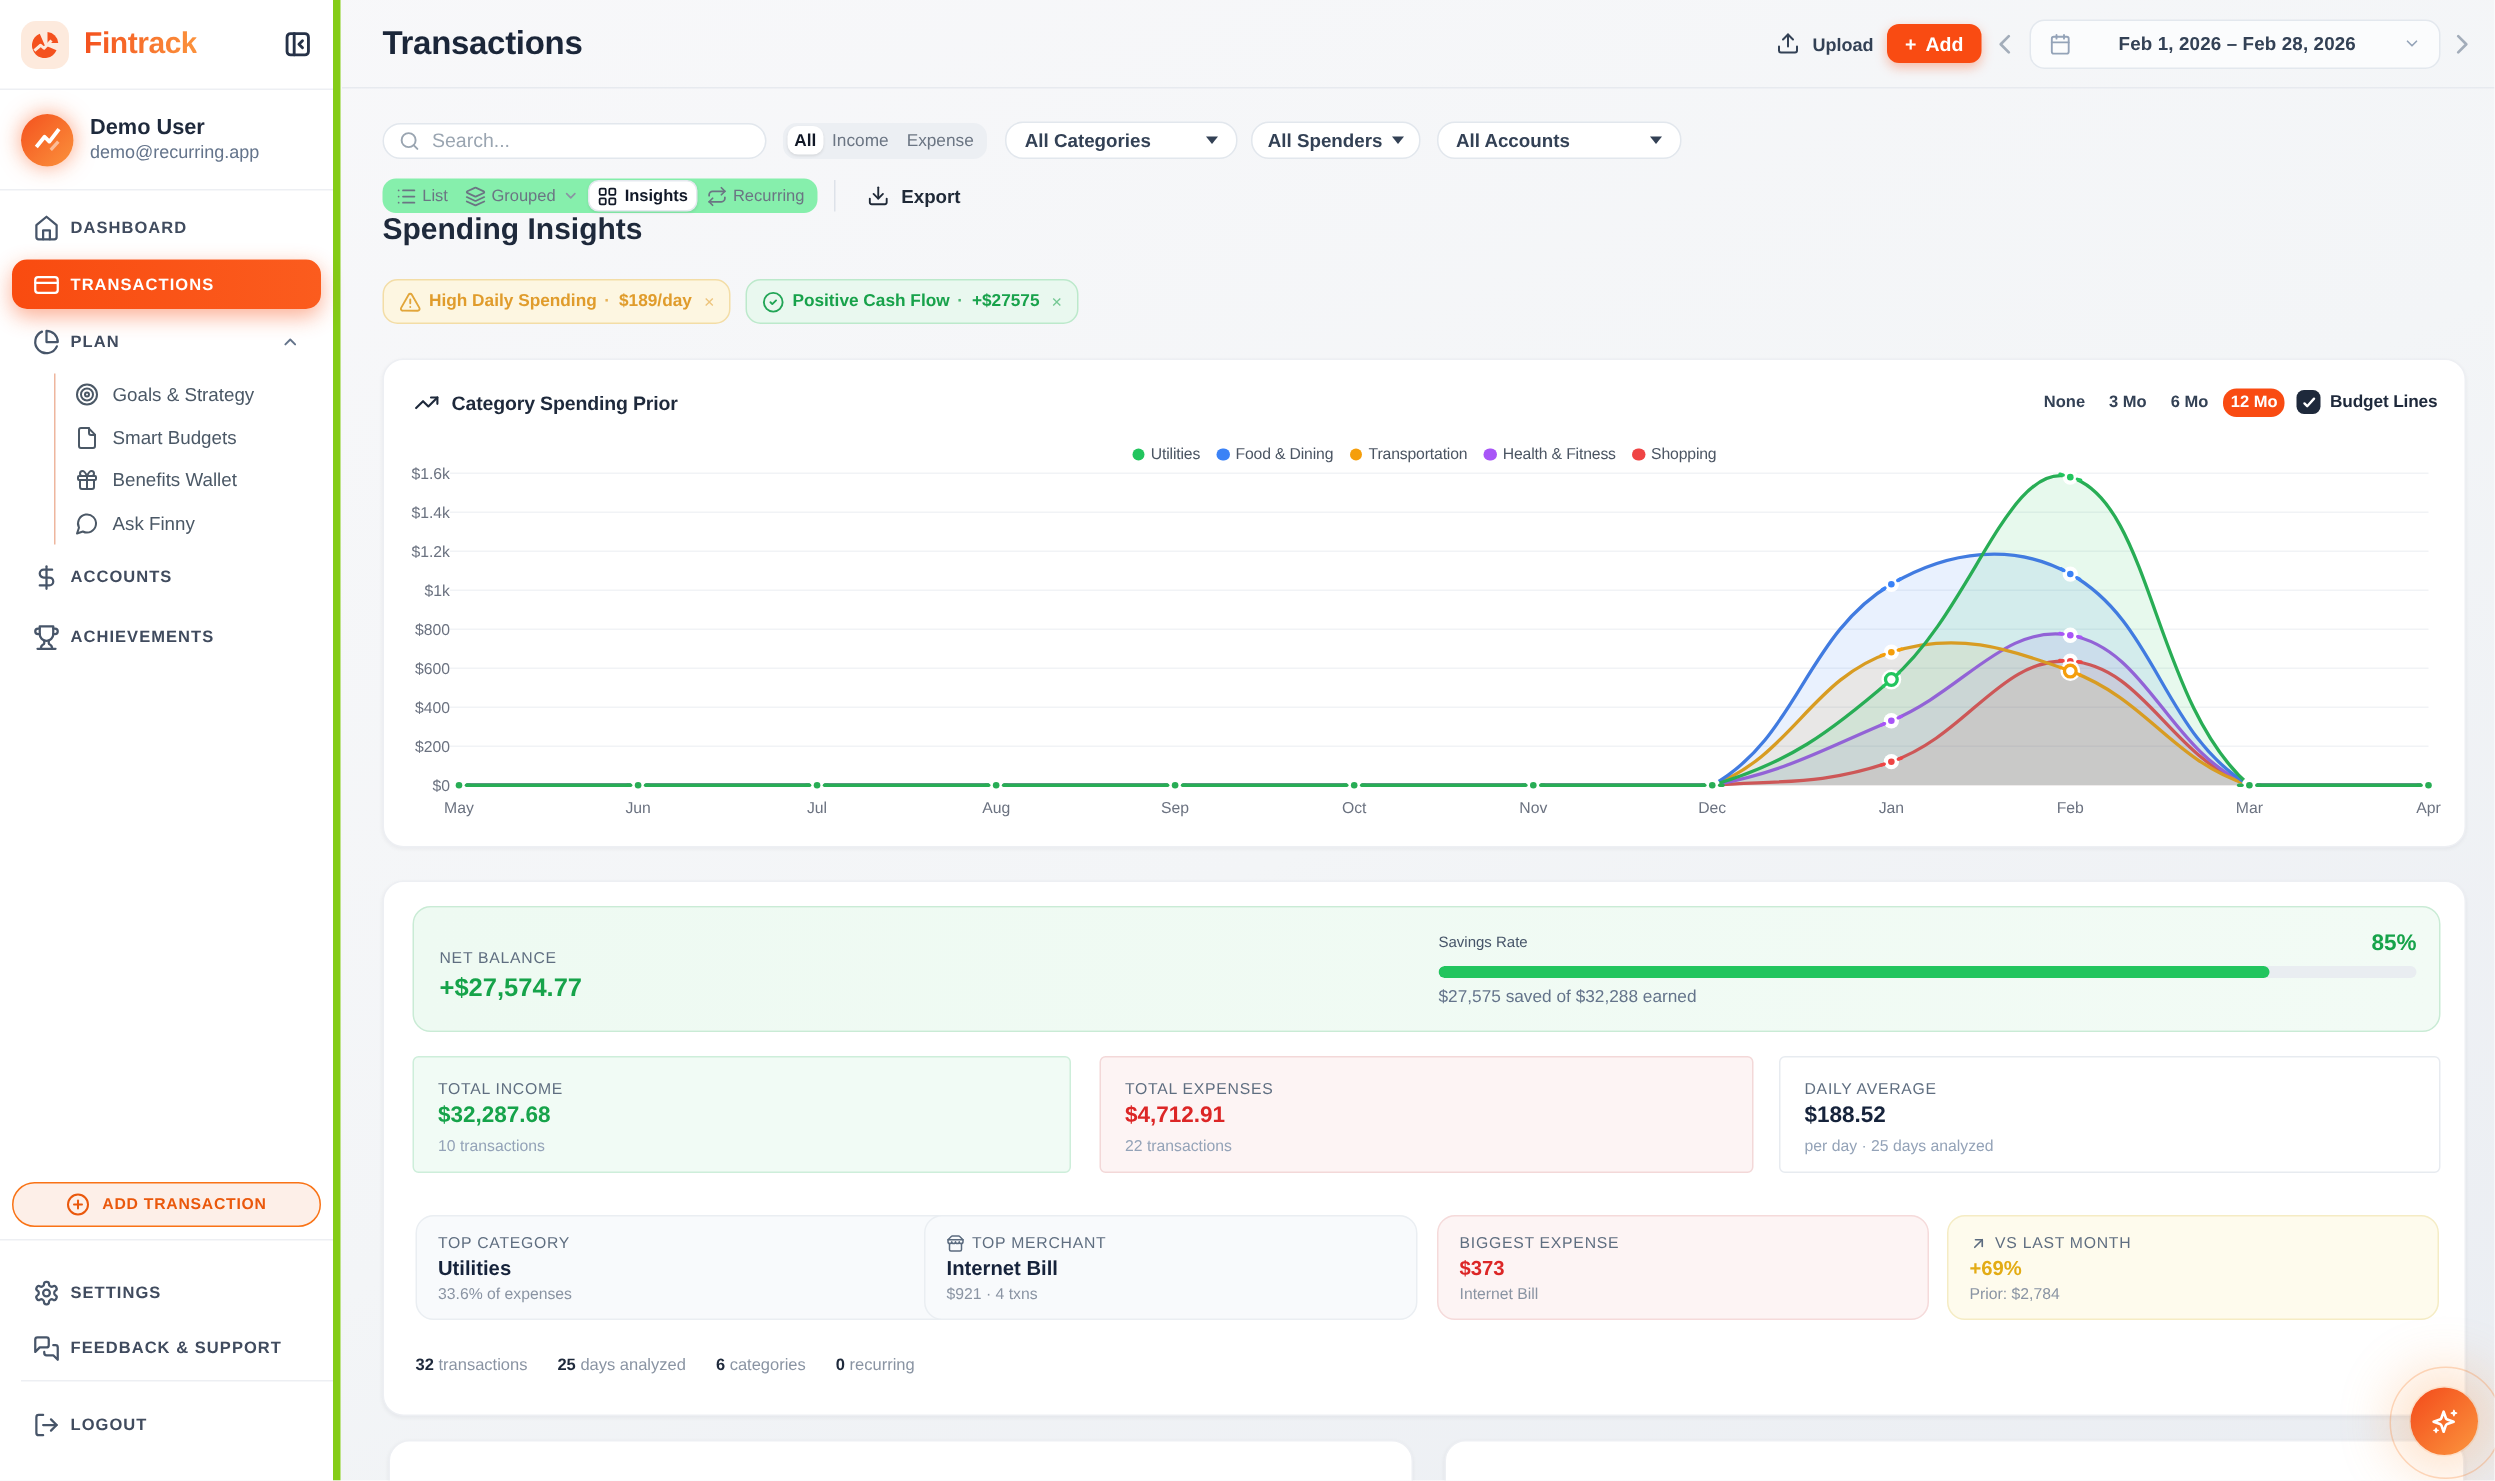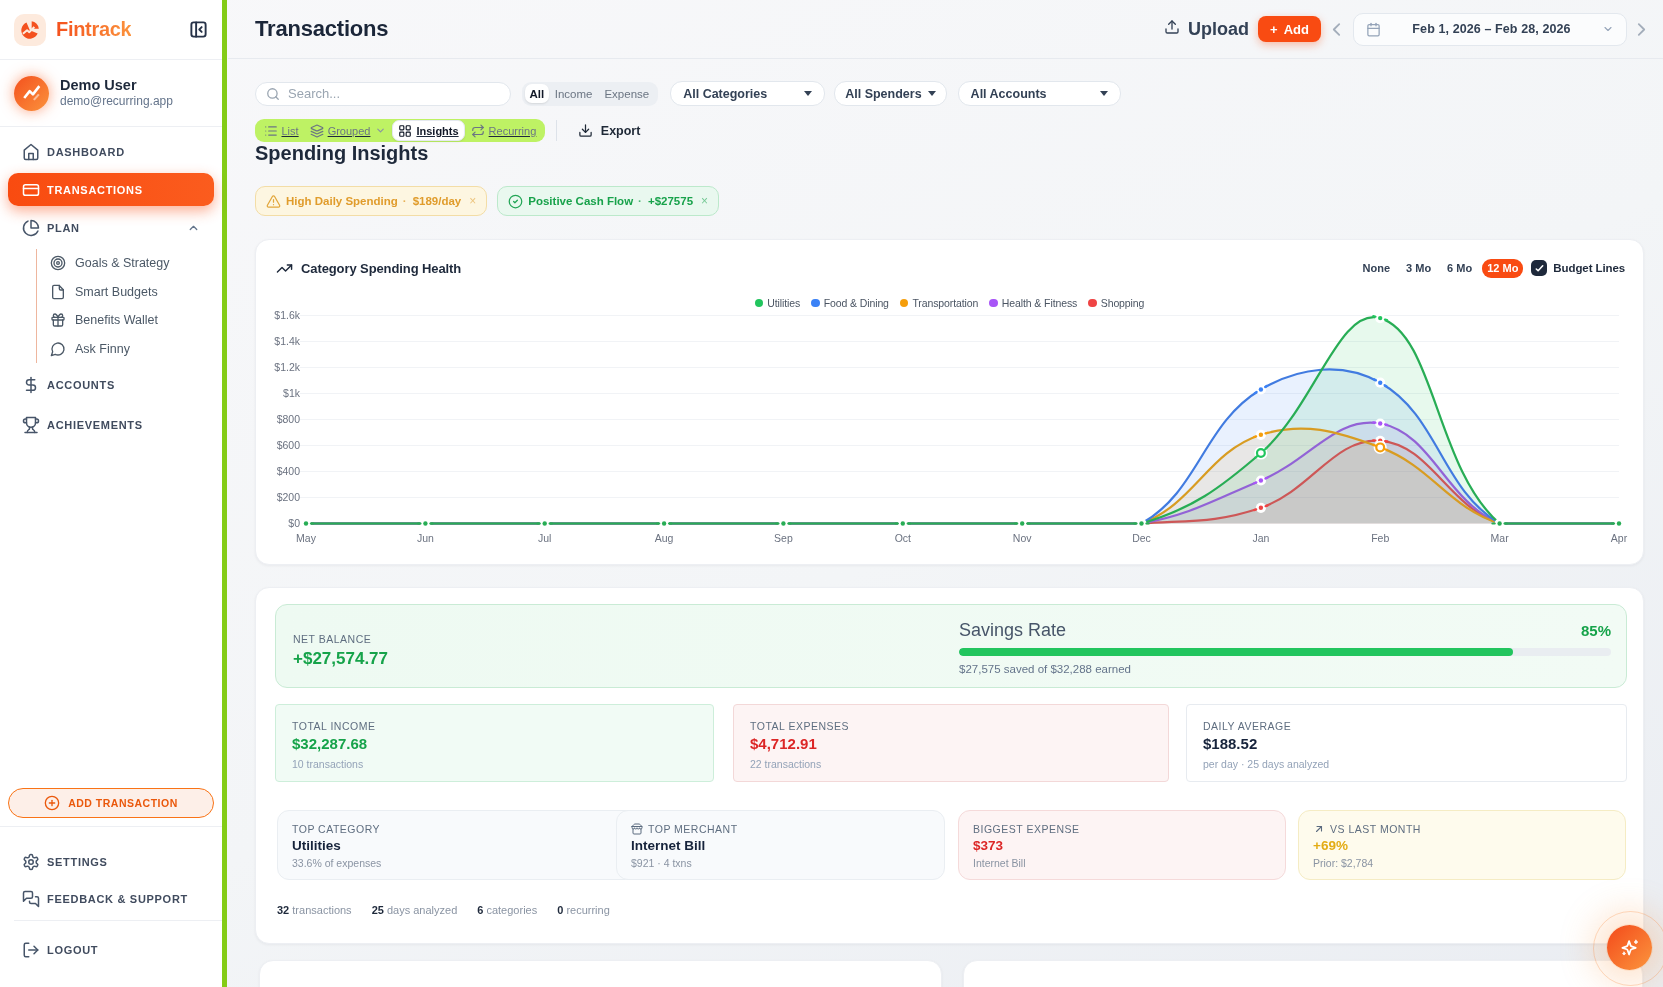--- a/index.html
+++ b/index.html
@@ -30,40 +30,40 @@
 #add-btn span { margin-left:8px; }
 .bdiv { border-top:1px solid #edeff3; }
 .bnav { padding:18px 8px 0 8px; }
 .bnav2 { padding:12px 8px 7px 8px; }
 
 
 #main { position:absolute; left:228px; top:0; width:1435px; height:987px; }
 #header { height:59px; border-bottom:1px solid #e7eaef; display:flex; align-items:center; padding:0 14px 0 27px; }
 #title { font-size:22px; font-weight:bold; color:#1b2639; letter-spacing:-0.2px; }
 #hdr-right { margin-left:auto; display:flex; align-items:center; }
-#upload { display:flex; align-items:flex-start; color:#334155; font-size:18px; font-weight:bold; margin-left:10px; }
+#upload { display:flex; align-items:flex-end; color:#334155; font-size:12px; font-weight:bold; margin-left:10px; }
 #upload span { margin-left:8px; }
 #btn-add { margin-left:9px; width:63px; height:26px; border-radius:8px; background:#f94b12; color:#fff; font-size:13px; font-weight:bold; display:flex; align-items:center; justify-content:center; box-shadow:0 3px 8px rgba(249,75,18,.35); }
 #btn-add span { margin-left:6px; }
 #date-pill { width:274px; height:33px; background:#fbfcfd; border:1px solid #e3e8ee; border-radius:10px; display:flex; align-items:center; padding:0 12px; margin:0 2px; }
 #date-pill .dtxt { font-size:12.5px; color:#334155; font-weight:bold; flex:1; text-align:center; letter-spacing:0.1px; }
 
 #content { padding:0 0 0 27px; position:relative; }
 
 #frow1 { display:flex; align-items:center; margin-top:22px; height:25px; }
 #search { width:256px; height:24px; background:#fff; border:1px solid #e2e7ed; border-radius:12.5px; display:flex; align-items:center; padding:0 10px; }
 #search .ph { color:#9aa5b1; font-size:13px; margin-left:8px; }
 #seg { margin-left:11px; background:#eceff3; border-radius:9px; height:24px; display:flex; align-items:center; padding:0 3px; }
 .seg-it { font-size:11.5px; color:#6b7583; padding:0 6px; height:19px; display:flex; align-items:center; border-radius:7px; }
 .seg-it.on { background:#fff; color:#111827; font-weight:bold; box-shadow:0 1px 2px rgba(0,0,0,.1); padding:0 4.5px; }
 .dd { background:#fff; border:1px solid #e2e7ed; border-radius:12px; height:24.5px; display:flex; align-items:center; font-size:12.5px; color:#334155; font-weight:bold; }
 .caret { width:0; height:0; border-left:4.5px solid transparent; border-right:4.5px solid transparent; border-top:5px solid #334155; }
 
 #frow2 { display:flex; align-items:center; margin-top:13px; height:23px; }
-#tabs { background:#bef264; border-radius:9px; height:23px; display:flex; align-items:center; padding:0 3px;text-decoration:underline; }
+#tabs { background:#86efac; border-radius:9px; height:23px; display:flex; align-items:center; padding:0 3px; }
 .tab { display:flex; align-items:center; color:#6b7583; font-size:11px; padding:0 5.5px; height:19px; }
 .tab span { margin-left:4px; }
 .tab.on { background:#fff; border:1px solid #e5e9ef; border-radius:7px; height:21px; color:#111827; font-weight:bold; box-shadow:0 1px 2px rgba(0,0,0,.08); }
 #vdiv { width:1px; height:21px; background:#dde2e9; margin:0 11px; }
 #export { display:flex; align-items:center; color:#1f2937; font-size:12.5px; font-weight:bold; padding:0 10px; }
 #export span { margin-left:8px; }
 
 #si-head { font-size:20px; font-weight:bold; color:#1e293b; }
 #chips { display:flex; margin-top:21px; }
 .chip { height:30px; border-radius:10px; display:flex; align-items:center; padding:0 10px; font-size:11.5px; font-weight:bold; }
@@ -87,21 +87,21 @@
 .lg span { font-size:10.5px; color:#4b5563; margin-left:4px; letter-spacing:-0.1px; }
 
 
 #sum-card { position:relative; margin-top:22px; width:1389px; height:357px; background:#fff; border:1px solid #edeff3; border-radius:14px; box-shadow:0 1px 3px rgba(16,24,40,.05); }
 #net-banner { position:absolute; left:19px; top:16px; width:1352px; height:84px; border-radius:12px; background:linear-gradient(90deg,#eefaf2,#f2fbf5); border:1px solid #c9ebd5; }
 .lab { font-size:10.5px; letter-spacing:0.5px; color:#5f6e80; font-weight:normal; }
 #net-banner .lab { position:absolute; left:17px; top:28px; }
 #net-val { position:absolute; left:17px; top:44px; font-size:17px; font-weight:bold; color:#16a34a; }
 #sr-wrap { position:absolute; left:683px; top:15px; width:652px; }
 #sr-row1 { display:flex; align-items:center; }
-#sr-lbl { font-size:18px; color:#475569; }
+#sr-lbl { font-size:10px; color:#475569; }
 #sr-pct { margin-left:auto; font-size:15px; font-weight:bold; color:#16a34a; }
 #sr-bar { margin-top:7px; height:8px; border-radius:4px; background:#e9edf1; overflow:hidden; }
 #sr-fill { width:85%; height:100%; border-radius:4px; background:#22c55e; }
 #sr-sub { margin-top:7px; font-size:11.5px; color:#64748b; }
 .r2 { position:absolute; top:116px; height:78px; border-radius:4px; }
 .r2 .lab { position:absolute; left:16px; top:15px; }
 .r2 .val { position:absolute; left:16px; top:30px; font-size:15px; font-weight:bold; }
 .r2 .sub { position:absolute; left:16px; top:53px; font-size:10.5px; color:#94a3b8; }
 #inc { left:19px; width:439px; background:#f1fbf5; border:1px solid #cdeeda; }
 #exp { left:477px; width:436px; background:#fdf4f4; border:1px solid #f3d8d8; }
@@ -400,21 +400,21 @@
         <span class="x">×</span>
       </div>
     </div>
 
     <div id="chart-card">
       <div id="cc-head">
         <svg class="ic" width="17" height="17" viewBox="0 0 24 24" fill="none" stroke="#1e293b" stroke-width="2" stroke-linecap="round" stroke-linejoin="round">
             <polyline points="22 7 13.5 15.5 8.5 10.5 2 17"></polyline>
             <polyline points="16 7 22 7 22 13"></polyline>
           </svg>
-        <span id="cc-title">Category Spending Health</span>
+        <span id="cc-title">Category Spending Prior</span>
         <div id="cc-right">
           <span class="rng" style="margin-left:0">None</span>
           <span class="rng">3 Mo</span>
           <span class="rng">6 Mo</span>
           <span id="rng-active">12 Mo</span>
           <span id="bl-check">
             <svg class="ic" width="11" height="11" viewBox="0 0 24 24" fill="none" stroke="#fff" stroke-width="3.4" stroke-linecap="round" stroke-linejoin="round">
                 <path d="m5 13 4 4 10-11"></path>
               </svg>
           </span>

